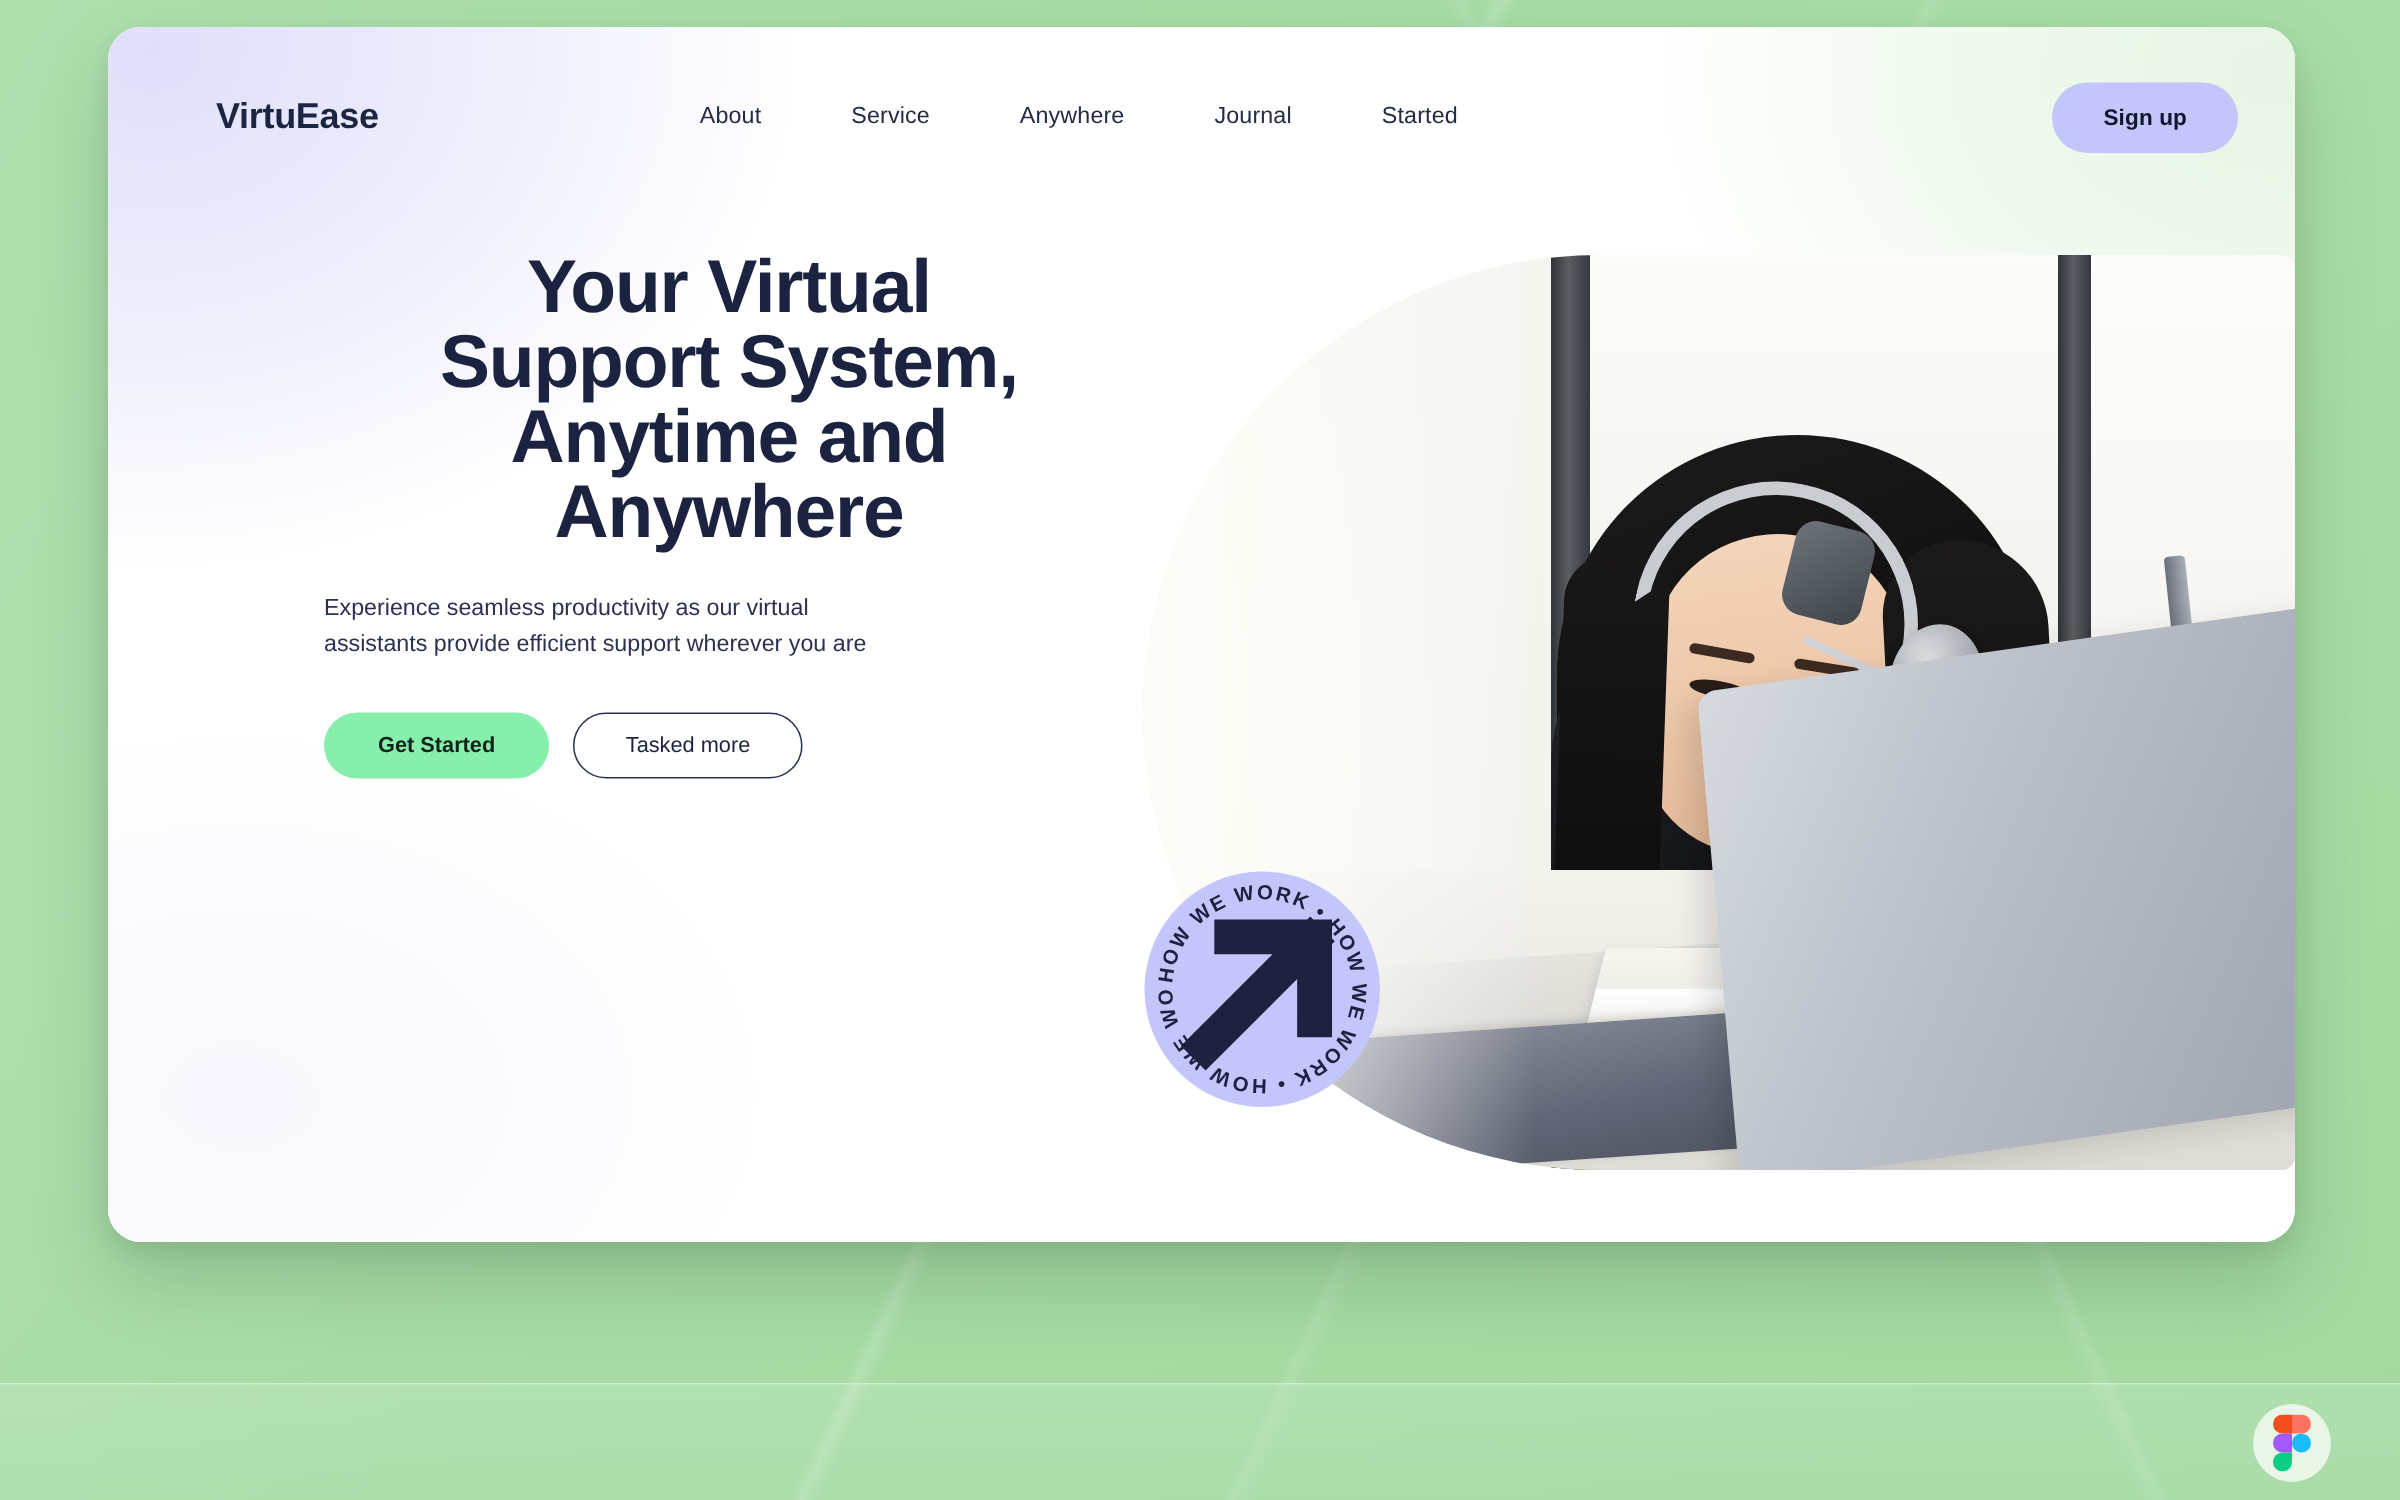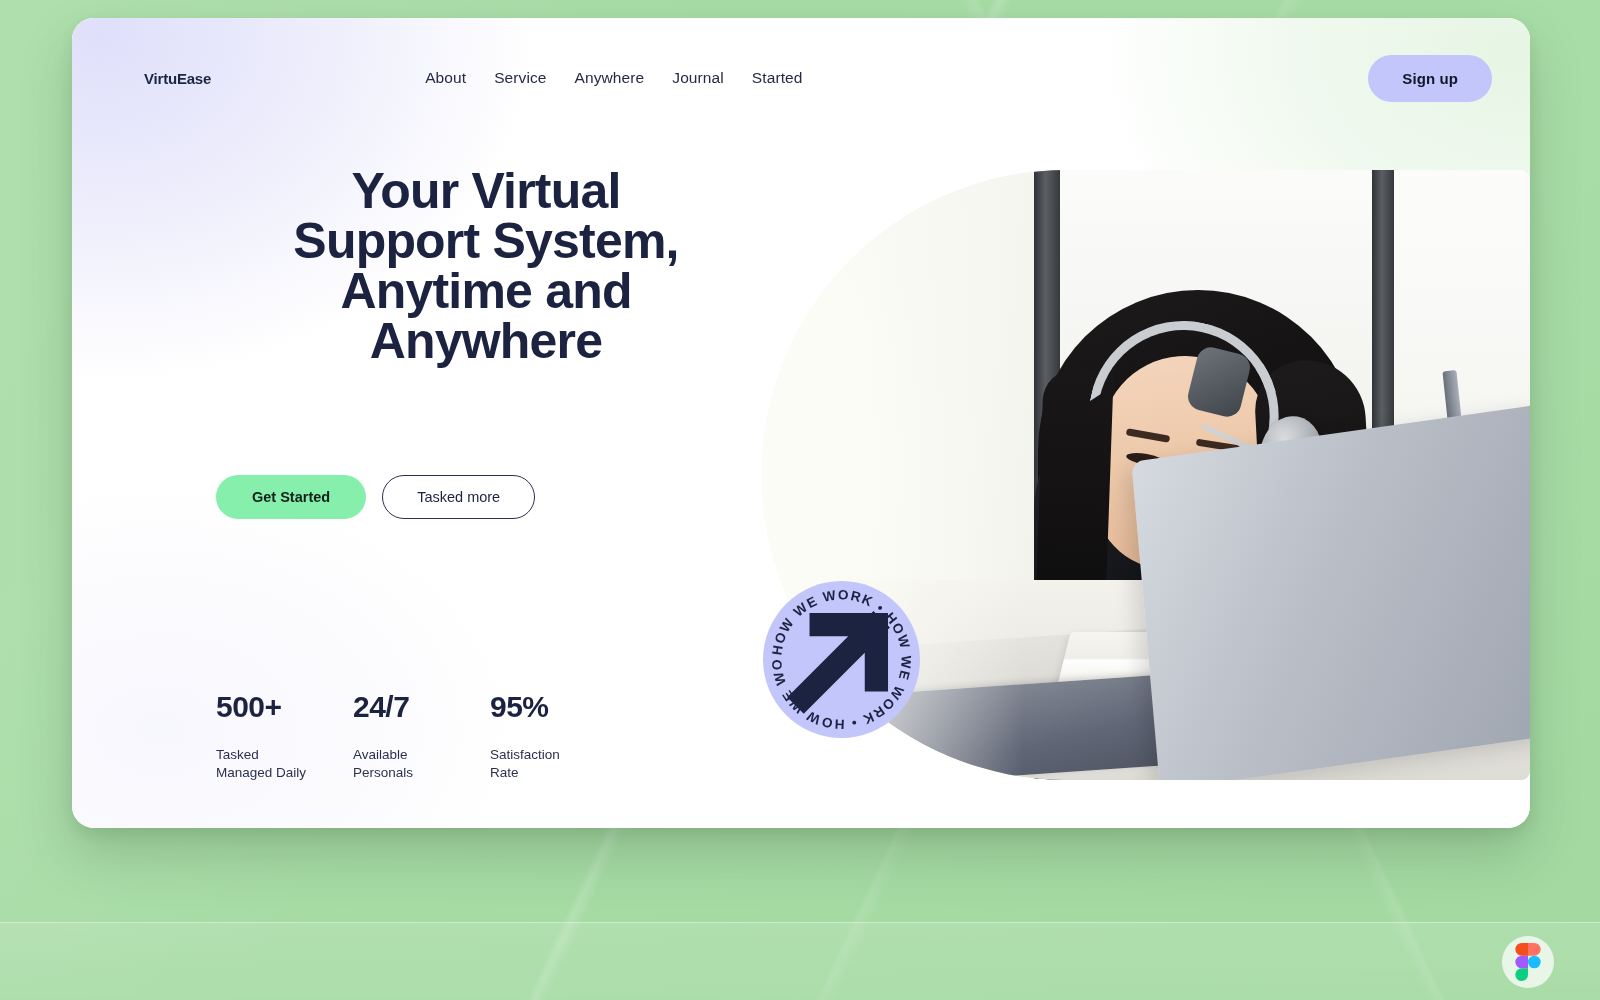--- a/index.html
+++ b/index.html
@@ -48,27 +48,27 @@
 
   
   .nav {
     position:absolute; left:0; right:0; top:0;
     height:120px;
     display:flex; align-items:center;
     padding:0 38px 0 72px;
     z-index:6;
   }
   .brand {
-    font-size:15px; font-weight:700;
+    font-size:24px; font-weight:700;
     letter-spacing:-0.2px;
     color:#1c2541;
   }
   .nav-links {
     display:flex; align-items:center;
-    gap:28px;
+    gap:60px;
     margin-left:214px;
   }
   .nav-link {
     font-size:15.5px;
     color:#232b45;
     text-decoration:none;
     letter-spacing:0.1px;
   }
   .signup-btn {
     margin-left:auto;
@@ -491,43 +491,28 @@
       <div class="ph-laptop"></div>
 
       <div class="ph-vignette"></div>
     </div>
   </div>
 
   <h1 class="headline">Your Virtual
 Support System,
 Anytime and
 Anywhere</h1>
+  <p class="subcopy">Experience seamless productivity as our virtual
+assistants provide efficient support wherever you are</p>
 
   <div class="cta-row">
     <button class="btn-primary">Get Started</button>
     <button class="btn-secondary">Tasked more</button>
   </div>
 
-  <div class="stats">
-    <div class="stat">
-      <div class="stat-value">500+</div>
-      <div class="stat-label">Tasked
-Managed Daily</div>
-    </div>
-    <div class="stat">
-      <div class="stat-value">24/7</div>
-      <div class="stat-label">Available
-Personals</div>
-    </div>
-    <div class="stat">
-      <div class="stat-value">95%</div>
-      <div class="stat-label">Satisfaction
-Rate</div>
-    </div>
-  </div>
 
   <div class="badge">
     <svg viewBox="0 0 157 157">
       <defs>
         <path id="ringpath" d="M 78.5,78.5 m -60,0 a 60,60 0 1,1 120,0 a 60,60 0 1,1 -120,0"></path>
       </defs>
       <text class="badge-ring-text">
         <textPath href="#ringpath" startOffset="1%">HOW  WE  WORK  •  HOW  WE  WORK  •  HOW  WE  WORK  •  </textPath>
       </text>
     </svg>

